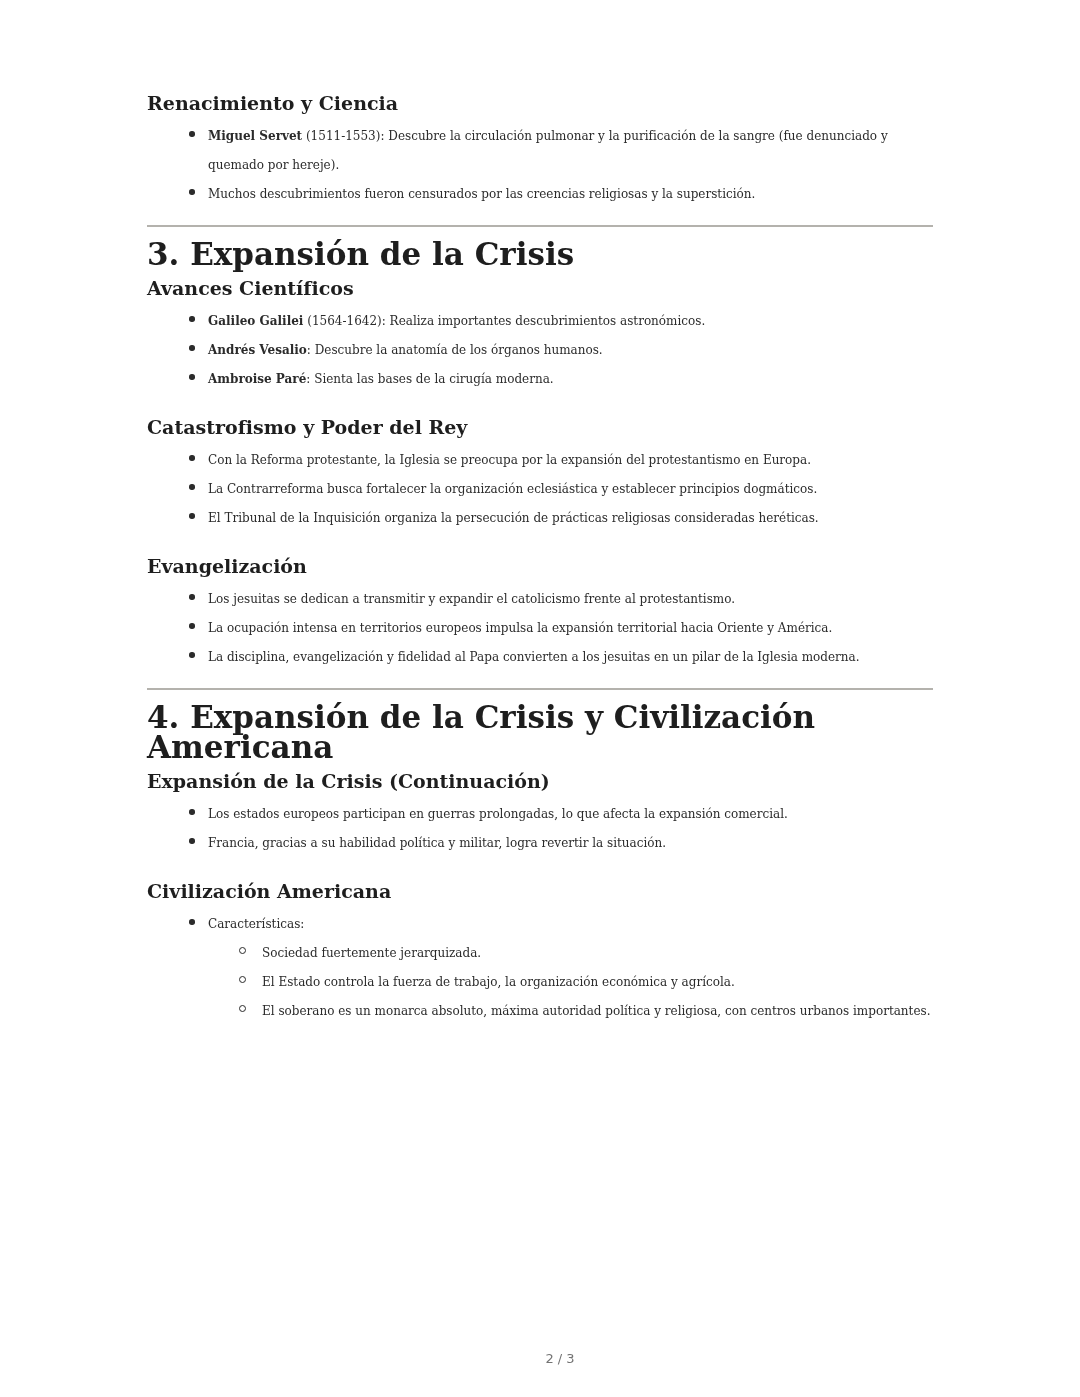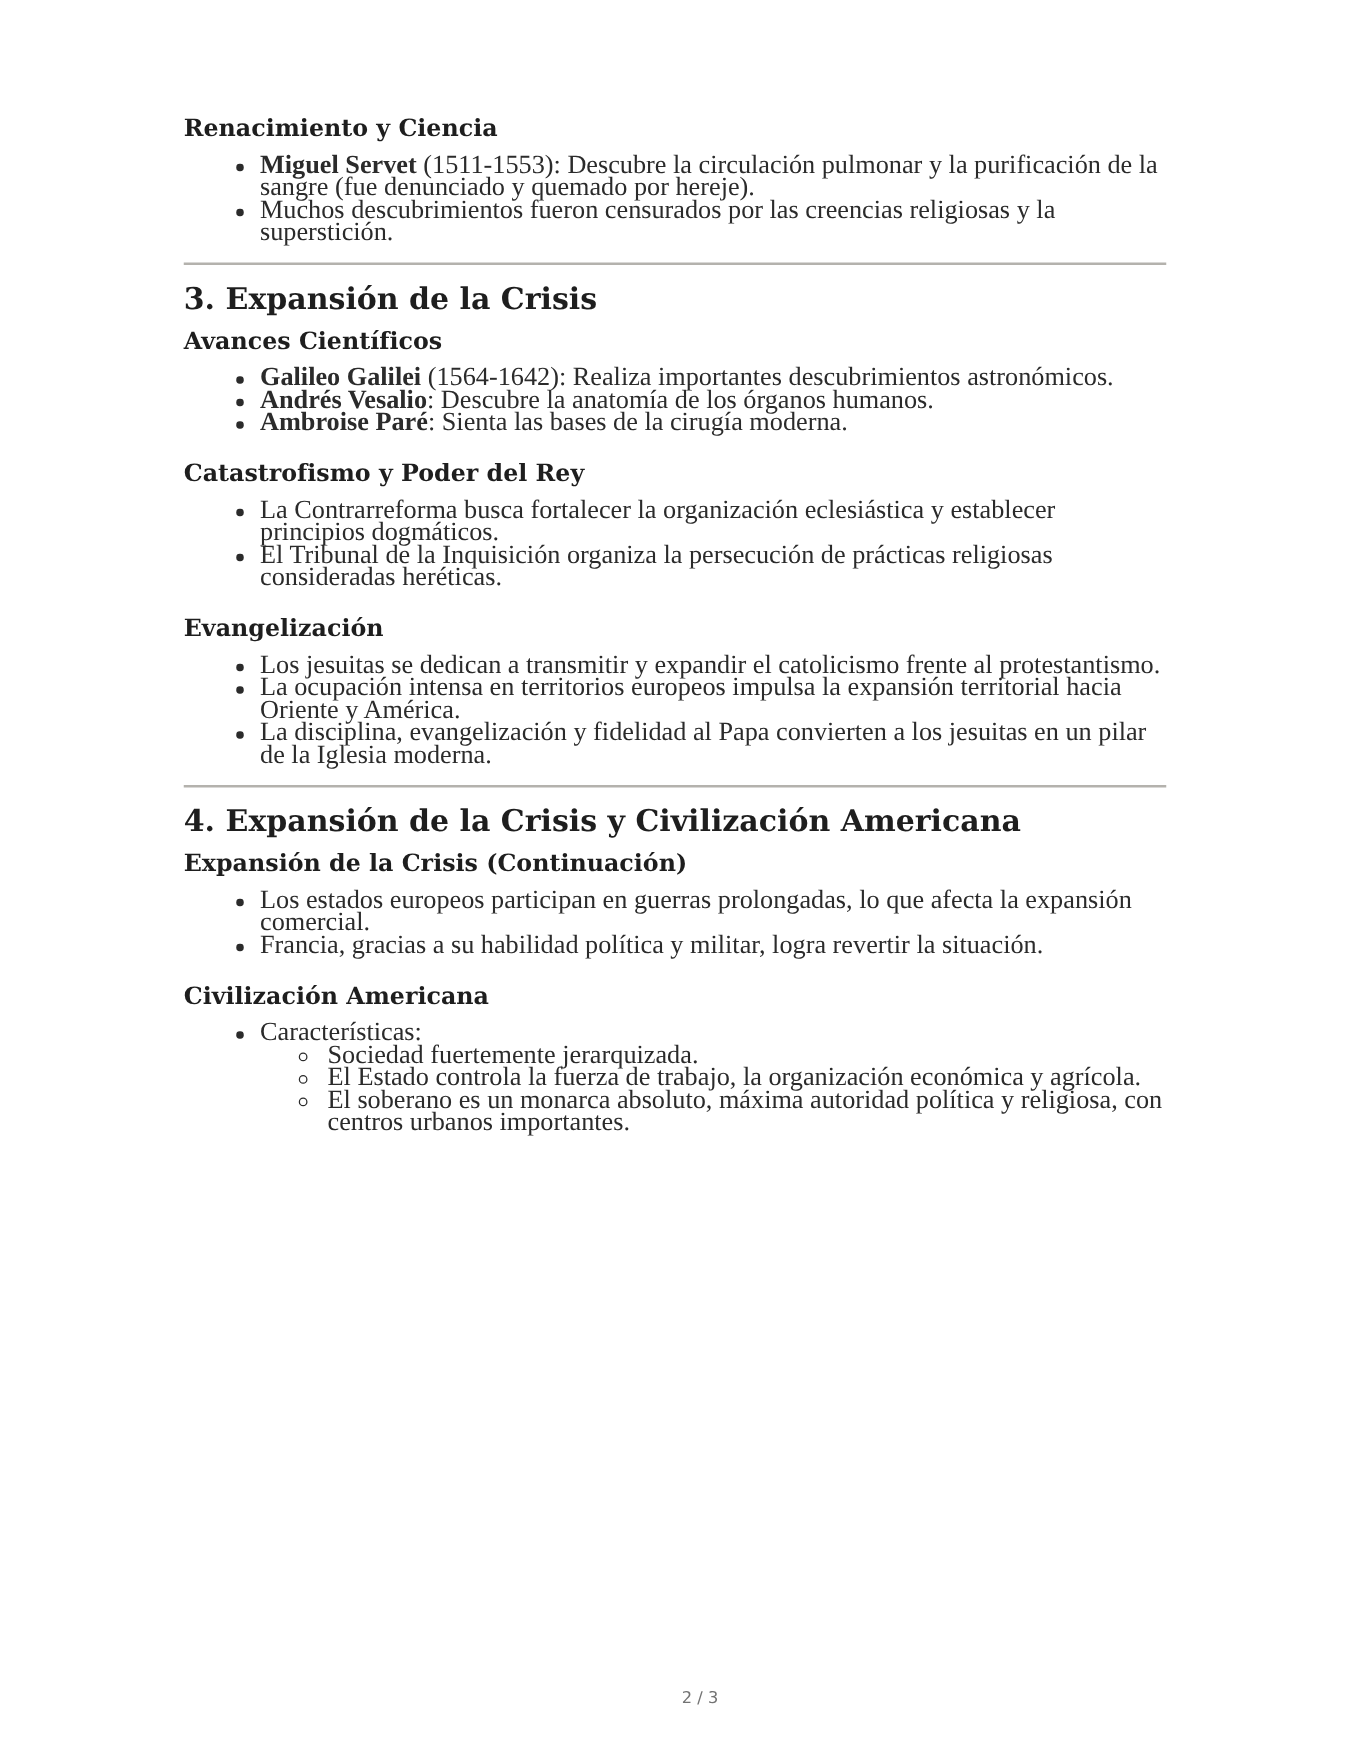--- a/index.html
+++ b/index.html
@@ -15,41 +15,40 @@
     padding-left: 40px;
   }
   .content {
     position: absolute;
     left: 147px;
     top: 90px;
     width: 786px;
   }
   .content > :first-child { margin-top: 0; }
   h2.section-heading {
-    font-size: 24px;
+    font-size: 31px;
     line-height: 30px;
     font-weight: 700;
     color: #1e1e1e;
     margin: 0 0 0 0;
   }
   h3.sub-heading {
     font-size: 19px;
     line-height: 26px;
     font-weight: 700;
     color: #1e1e1e;
     margin: 20px 0 6px 0;
   }
   h2.section-heading + h3.sub-heading { margin-top: 6px; }
   ul.list {
     list-style: none;
     margin: 6px 0 0 0;
     padding: 0;
-    font-size: 21px;
-    line-height: 18px;
-    font-family: Liberation Serif, serif;
+    font-size: 12px;
+    line-height: 29px;
   }
   ul.l1 > li {
     position: relative;
     padding-left: 61px;
   }
   ul.l1 > li::before {
     content: "";
     position: absolute;
     left: 42px;
     top: 9px;
@@ -108,20 +107,21 @@
       <hr class="divider">
       <h2 class="section-heading">3. Expansión de la Crisis</h2>
       <h3 class="sub-heading">Avances Científicos</h3>
       <ul class="list l1">
         <li><span class="b">Galileo Galilei</span><span class=""> (1564-1642): Realiza importantes descubrimientos astronómicos.</span></li>
         <li><span class="b">Andrés Vesalio</span><span class="">: Descubre la anatomía de los órganos humanos.</span></li>
         <li><span class="b">Ambroise Paré</span><span class="">: Sienta las bases de la cirugía moderna.</span></li>
       </ul>
       <h3 class="sub-heading">Catastrofismo y Poder del Rey</h3>
       <ul class="list l1">
+        <li><span class="">Con la Reforma protestante, la Iglesia se preocupa por la expansión del protestantismo en Europa.</span></li>
         <li><span class="">La Contrarreforma busca fortalecer la organización eclesiástica y establecer principios dogmáticos.</span></li>
         <li><span class="">El Tribunal de la Inquisición organiza la persecución de prácticas religiosas consideradas heréticas.</span></li>
       </ul>
       <h3 class="sub-heading">Evangelización</h3>
       <ul class="list l1">
         <li><span class="">Los jesuitas se dedican a transmitir y expandir el catolicismo frente al protestantismo.</span></li>
         <li><span class="">La ocupación intensa en territorios europeos impulsa la expansión territorial hacia Oriente y América.</span></li>
         <li><span class="">La disciplina, evangelización y fidelidad al Papa convierten a los jesuitas en un pilar de la Iglesia moderna.</span></li>
       </ul>
       <hr class="divider">

